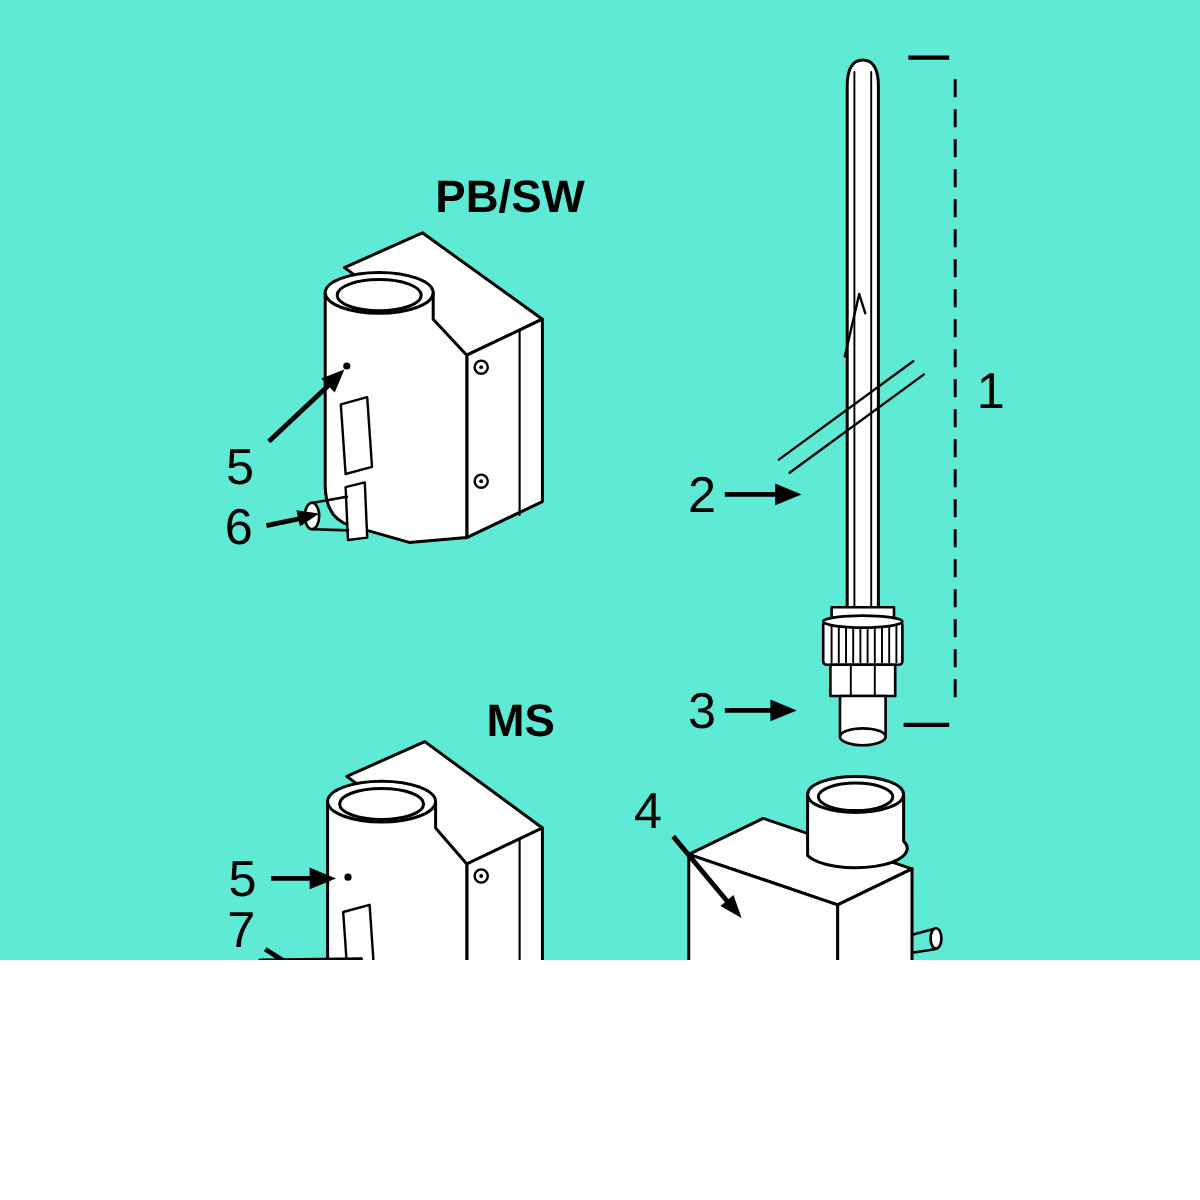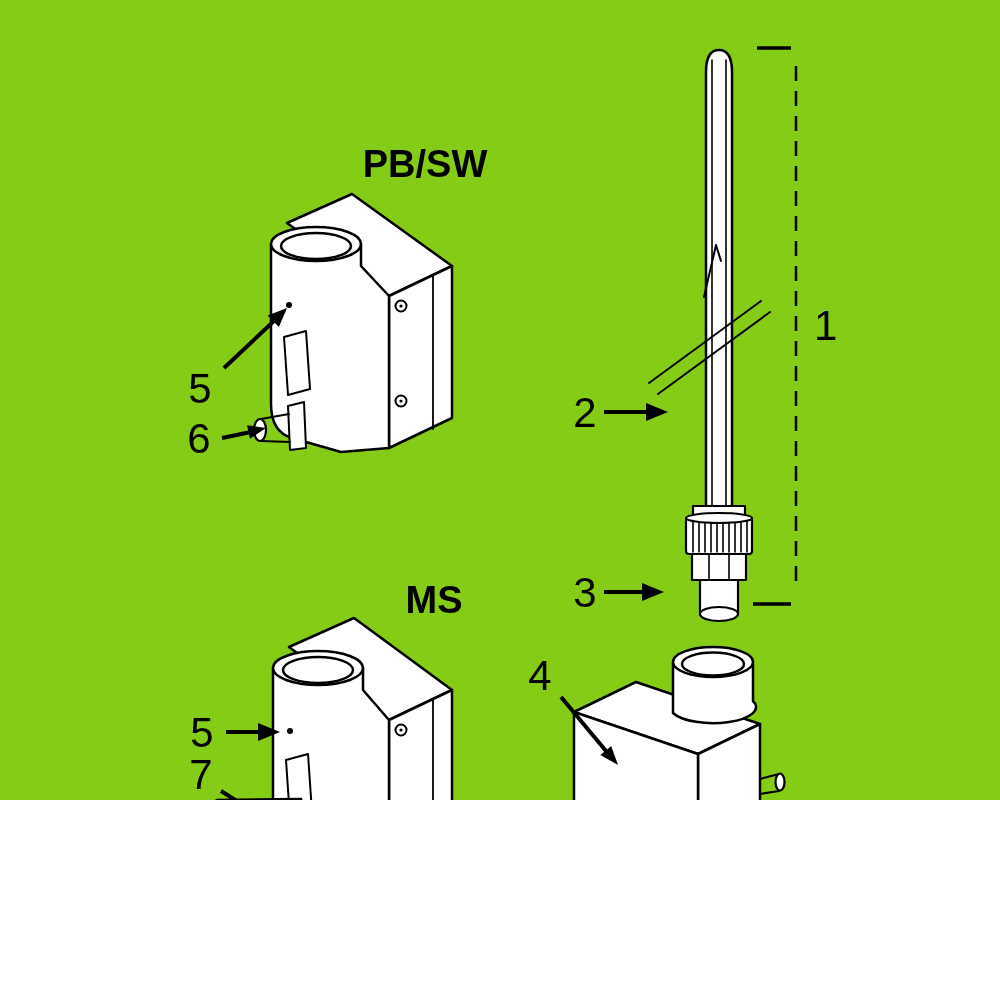--- a/index.html
+++ b/index.html
@@ -1,20 +1,20 @@
 <!DOCTYPE html>
 <html><head>
 <meta charset="utf-8">
 <style>
   html, body { margin: 0; padding: 0; background: #ffffff; }
   .stage {
     position: relative;
     width: 1000px;
     height: 800px;
-    background: #84cc16;
+    background: #5eead4;
     font-family: "Liberation Sans", sans-serif;
     overflow: hidden;
   }
   .stage svg { position: absolute; inset: 0; }
   text { fill: #000; }
   .variant-label { font-weight: bold; font-size: 38px; }
   .num-label { font-weight: normal; font-size: 42px; }
 </style>
 </head>
 <body>

